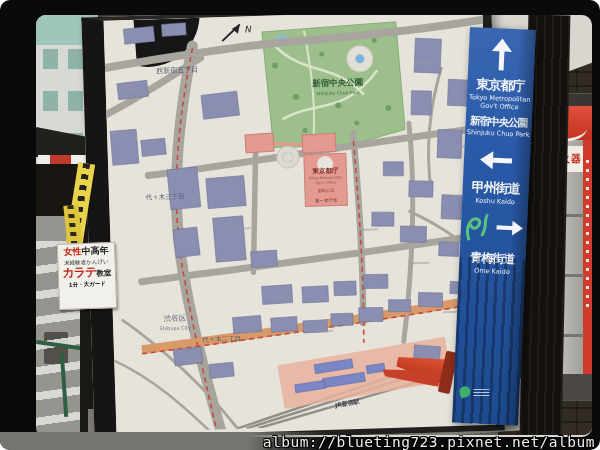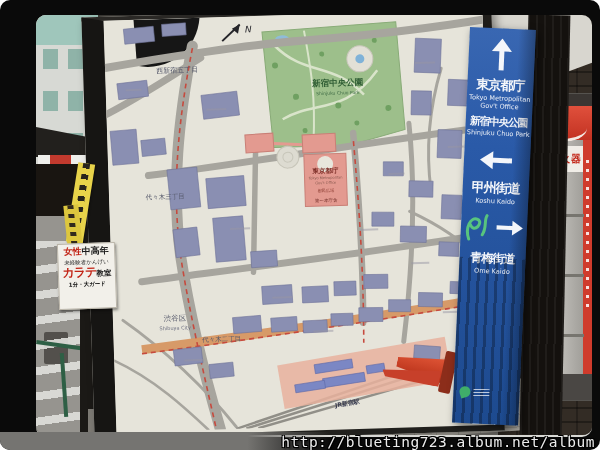--- a/index.html
+++ b/index.html
@@ -337,14 +337,14 @@
       <div class="bs-en">Ome Kaido</div>
       <div class="logo-row">
         <div class="logo-dot"></div>
         <div class="logo-lines"></div>
       </div>
     </div>
 
   </div>
 
   <div class="abs gray-strip"></div>
-  <div class="abs watermark">http://blueting723.album.net/album</div>
+  <div class="abs watermark">album://blueting723.pixnet.net/album</div>
 </div>
 
 </body></html>

